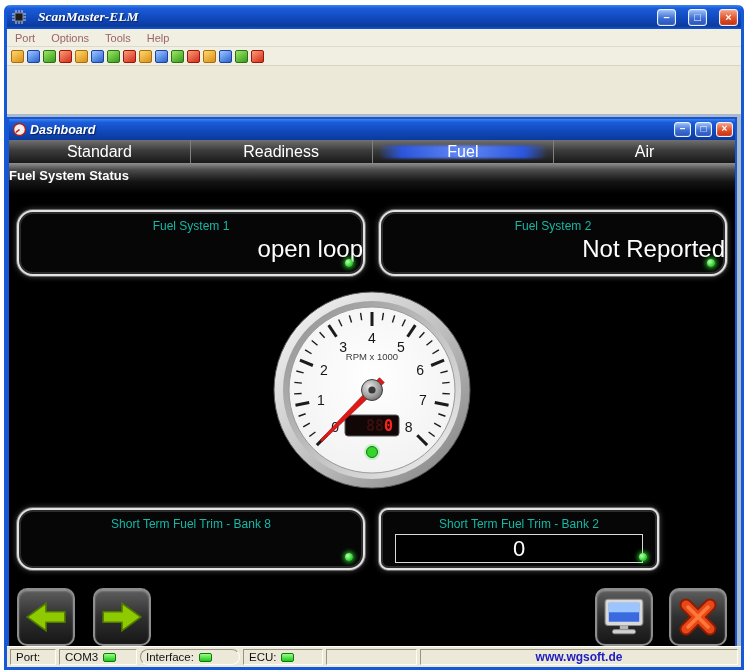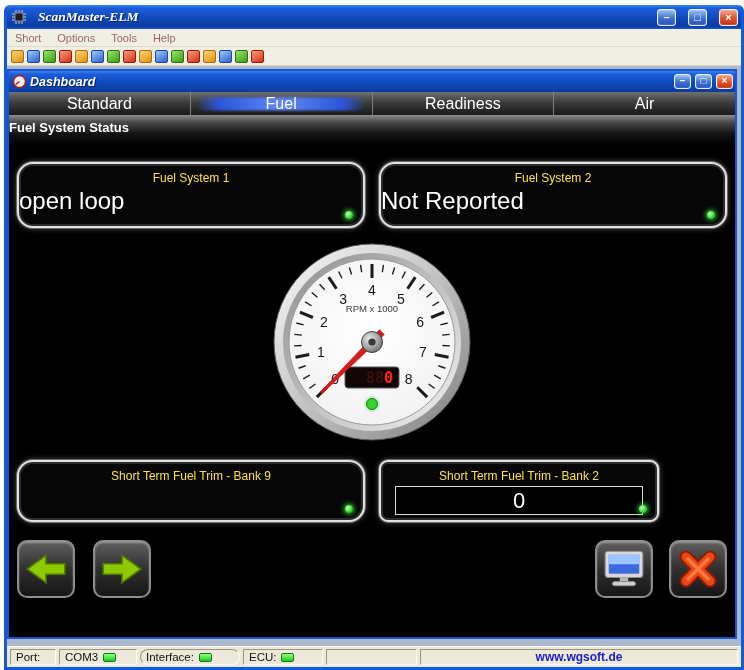--- a/index.html
+++ b/index.html
@@ -28,21 +28,21 @@
   .toolbar { height:19px; flex:0 0 19px; background:#f1efe2; display:flex; align-items:center; gap:3px;
     padding:0 4px; border-bottom:1px solid #d8d4c6; }
   .tbicon { display:inline-block; width:13px; height:13px; border-radius:2px;
     background:linear-gradient(145deg,#e8e8e8,#9a9a9a); border:1px solid #777; }
   .tbicon:nth-child(4n+1){background:linear-gradient(145deg,#ffd76a,#d89018);border-color:#a86a10;}
   .tbicon:nth-child(4n+2){background:linear-gradient(145deg,#9ec8ff,#2a62d0);border-color:#1a42a0;}
   .tbicon:nth-child(4n+3){background:linear-gradient(145deg,#9ae86a,#3a9a18);border-color:#2a7010;}
   .tbicon:nth-child(4n){background:linear-gradient(145deg,#ff9a7a,#d03018);border-color:#981808;}
 
   
-  .client { flex:1 1 auto; position:relative; background:#aab9cc; overflow:hidden; }
+  .client { flex:1 1 auto; position:relative; background:#aab9cc; overflow:hidden;margin-top:48px; }
 
   
   .dash-window { position:absolute; left:0; top:3px; width:730px; height:570px;
     border:2px solid #1a55d0; background:#000; display:flex; flex-direction:column; }
   .dash-titlebar { height:21px; flex:0 0 21px; display:flex; align-items:center; gap:4px; padding:0 2px 0 4px;
     background:linear-gradient(180deg,#3a85f2 0%,#1b5cd9 16%,#0f47b8 62%,#0c3a9c 100%); }
   .dash-title { color:#fff; font-weight:bold; font-style:italic; font-size:12.5px; flex:1;
     text-shadow:1px 1px 1px #07225f; }
   .dash-titlebar .win-btn { width:17px; height:15px; line-height:12px; font-size:10px; }
 
@@ -62,22 +62,22 @@
 
   .dash-content { position:relative; flex:1; background:#000; }
 
   
   .panel { position:absolute; background:#060606; border:2px solid #e2e2e2; border-radius:16px;
     box-shadow:0 0 0 1px #6a6a6a, 0 0 6px rgba(255,255,255,.35), inset 0 0 0 2px #2c2c2c; }
   .p1 { left:8px;  top:16px; width:348px; height:66px; }
   .p2 { left:370px; top:16px; width:348px; height:66px; }
   .p3 { left:8px;  top:314px; width:348px; height:62px; }
   .p4 { left:370px; top:314px; width:280px; height:62px;border-radius:9px; }
-  .plabel { text-align:center; color:#fde047; font-size:12px; margin-top:7px; }
-  .pvalue { text-align:left; color:#fff; font-size:24px; margin-top:2px; }
+  .plabel { text-align:center; color:#14b8a6; font-size:12px; margin-top:7px; }
+  .pvalue { text-align:right; color:#fff; font-size:24px; margin-top:2px; }
   .green-dot { position:absolute; right:10px; bottom:7px; width:8px; height:8px; border-radius:50%;
     background:radial-gradient(circle at 35% 35%, #c4ffb8, #2ed52e 60%, #0f9a0f);
     box-shadow:0 0 5px 1px rgba(60,255,60,.85); }
   .value-box { position:relative; margin:3px 14px 0; height:29px; border:1px solid #dadada; background:#000;
     display:flex; align-items:center; justify-content:center; color:#fff; font-size:22px; }
   .caret { position:absolute; left:50%; top:2px; bottom:2px; width:5px; margin-left:-2px; background:#2f55e0; }
 
   
   .gauge-wrap { position:absolute; left:263px; top:96px; width:200px; height:200px; }
   .gauge-num { font:500 14px "Liberation Sans", sans-serif; fill:#161616; }
@@ -135,21 +135,21 @@
         </div>
       <div class="win-btn">
           <span>□</span>
         </div>
       <div class="win-btn close">
           <span>×</span>
         </div>
     </div>
 
     <div class="menubar">
-      <span class="menu-item">Short</span>
+      <span class="menu-item">Port</span>
       <span class="menu-item">Options</span>
       <span class="menu-item">Tools</span>
       <span class="menu-item">Help</span>
     </div>
 
     <div class="toolbar" id="toolbar-icons">
         <span class="tbicon"></span>
         <span class="tbicon"></span>
         <span class="tbicon"></span>
         <span class="tbicon"></span>
@@ -184,25 +184,25 @@
             </div>
           <div class="win-btn close">
               <span>×</span>
             </div>
         </div>
 
         <div class="tabs">
           <div class="tab">
               <span class="tab-label">Standard</span>
             </div>
+          <div class="tab">
+              <span class="tab-label">Readiness</span>
+            </div>
           <div class="tab active">
               <span class="tab-label">Fuel</span>
-            </div>
-          <div class="tab">
-              <span class="tab-label">Readiness</span>
             </div>
           <div class="tab">
               <span class="tab-label">Air</span>
             </div>
         </div>
 
         <div class="section-header">Fuel System Status</div>
 
         <div class="dash-content">
 
@@ -298,21 +298,21 @@
               <circle cx="100" cy="162" r="5.5" fill="#35d52e" stroke="#0d7a0d" stroke-width="1"></circle>
               <g id="gauge-needle" transform="rotate(-135 100 100)">
                 <path d="M -3.4 14 L -1.2 -72 L 1.2 -72 L 3.4 14 Z" transform="translate(100,100)" fill="#e01818" stroke="#9a0e0e" stroke-width="0.6"></path>
               </g>
               <circle cx="100" cy="100" r="10.5" fill="url(#hub)" stroke="#3f3f3f" stroke-width="1"></circle>
               <circle cx="100" cy="100" r="3.6" fill="#383838"></circle>
             </svg>
           </div>
 
           <div class="panel p3">
-            <div class="plabel">Short Term Fuel Trim - Bank 9</div>
+            <div class="plabel">Short Term Fuel Trim - Bank 8</div>
             <div class="green-dot"></div>
           </div>
 
           <div class="panel p4">
             <div class="plabel">Short Term Fuel Trim - Bank 2</div>
             <div class="value-box">
               <span>0</span>
             </div>
             <div class="green-dot"></div>
           </div>

